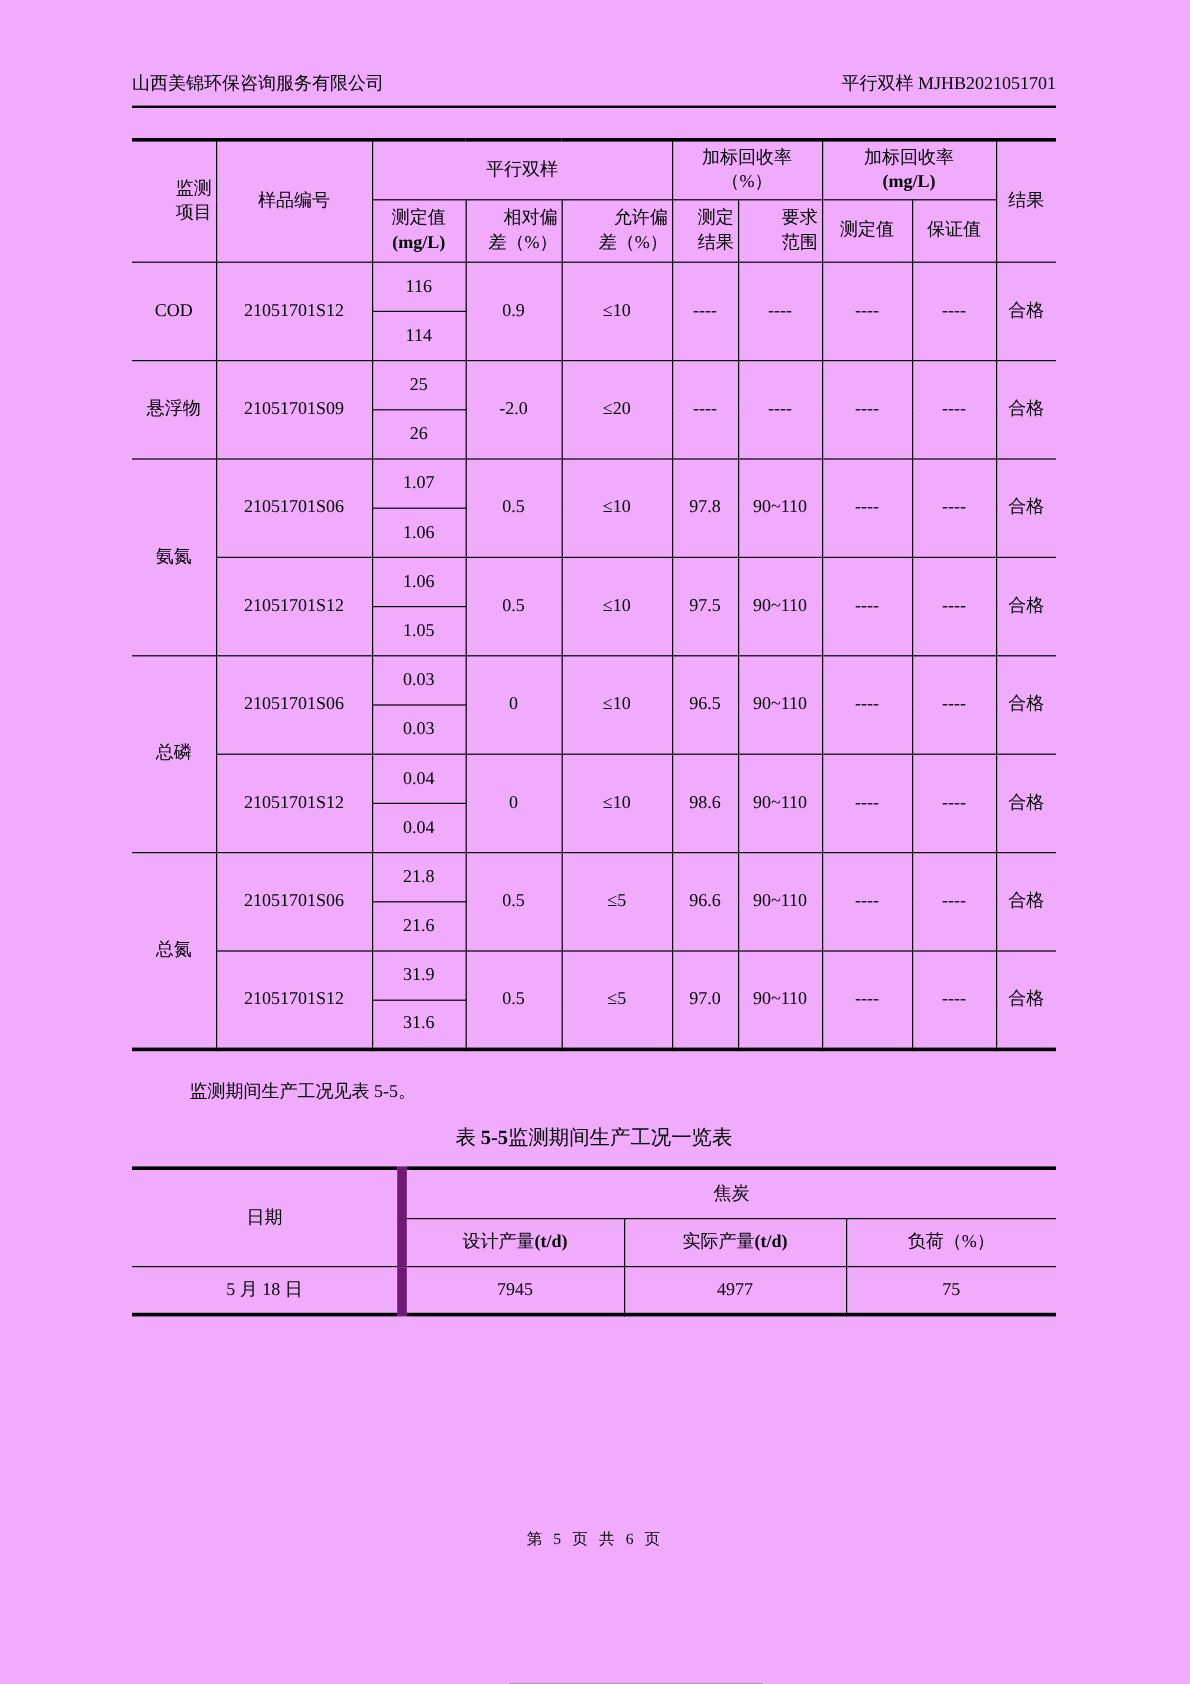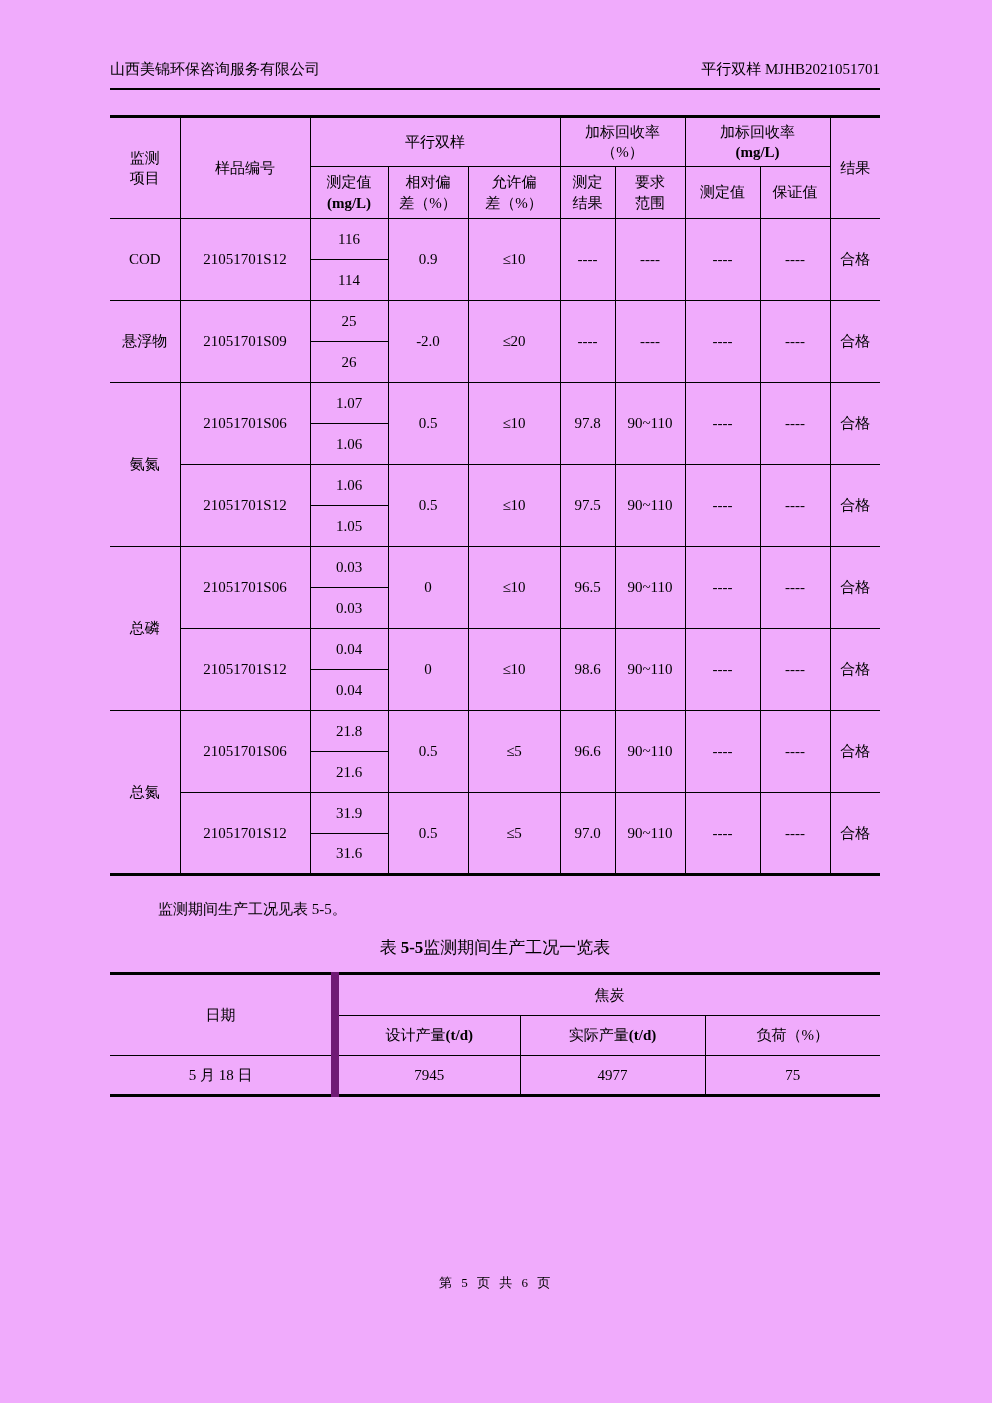--- a/index.html
+++ b/index.html
@@ -42,21 +42,21 @@
     font-weight: normal;
     text-align: center;
     vertical-align: middle;
     padding: 2px 3px;
     line-height: 1.35;
   }
   .qa-table { margin-top: 25px; }
   .qa-table thead tr.hr1 th { height: 50px; }
   .qa-table thead tr.hr2 th { height: 52px; }
   .qa-table tbody td { height: 41px; }
-  .pre { white-space: pre-line; }
+  .pre { white-space: pre-line; text-align: right; }
   .bold { font-weight: bold; }
 
   
   .section-heading { margin-top: 16px; font-size: 19px; }
   .section-heading .num { font-weight: bold; margin-right: 6px; }
   .body-para { margin-top: 24px; font-size: 15px; padding-left: 48px; }
   .table-caption { margin-top: 17px; font-size: 17px; text-align: center; }
   .table-caption .cap-label { margin-right: 4px; }
   .table-caption .cap-num { font-weight: bold; }
 

